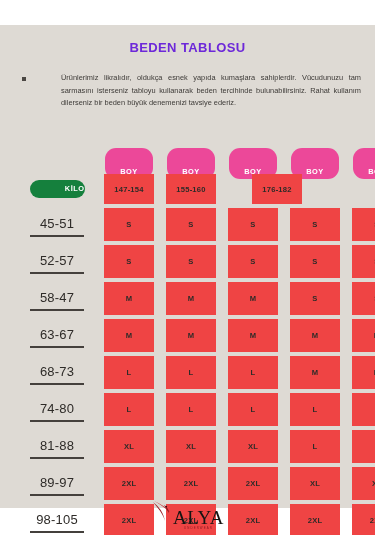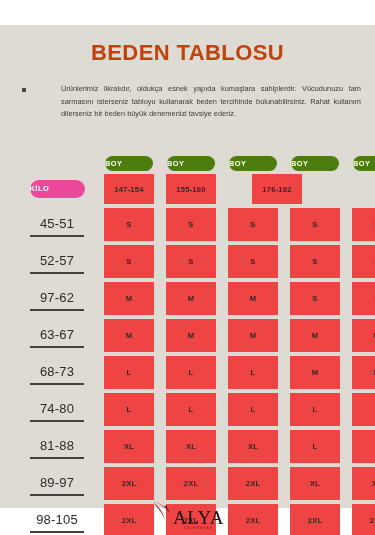--- a/index.html
+++ b/index.html
@@ -26,24 +26,24 @@
     top: 25px;
     width: 375px;
     height: 483px;
     background: #dedad4;
   }
 
   
   #title {
     text-align: center;
     margin-top: 15px;
-    font-size: 22px;
+    font-size: 13px;
     font-weight: bold;
     letter-spacing: 0.4px;
-    color: #c2410c;
+    color: #6d28d9;
     font-family: "Liberation Sans", sans-serif;
   }
 
   
   #intro-wrap {
     margin: 17px 14px 0 22px;
     display: flex;
     align-items: flex-start;
   }
   #intro-bullet {
@@ -103,42 +103,42 @@
     font-weight: bold;
     color: #2e2b28;
     letter-spacing: 0.2px;
   }
 
   .cell.pillcell {
     background: transparent;
   }
 
   .pill {
-    background: #4d7c0f;
+    background: #ec4899;
     color: #ffffff;
     font-size: 7.4px;
     font-weight: bold;
     letter-spacing: 0.5px;
     border-radius: 11px;
-    padding: 4px 0 4px 0;
+    padding: 20px 0 4px 0;
     width: 48px;
-    text-align: left;
+    text-align: center;
     line-height: 1;
   }
 
   .pill-kilo {
-    background: #ec4899;
+    background: #15803d;
     color: #ffffff;
     font-size: 7.4px;
     font-weight: bold;
     letter-spacing: 0.5px;
     border-radius: 11px;
     padding: 5px 0;
     width: 55px;
-    text-align: left;
+    text-align: right;
     line-height: 1;
   }
 
   
   .row-head { height: 30px; }
   .row-body { height: 33px; }
   .row-sep  { height: 4px; }
 
   .row-head .cell, .row-body .cell { height: 100%; }
 
@@ -269,21 +269,21 @@
           <div class="gap"></div>
           <div class="cell">S</div>
           <div class="gap"></div>
           <div class="cell">S</div>
           <div class="gap"></div>
           <div class="cell">S</div>
         </div>
         <div class="trow row-sep"></div>
         <div class="trow row-body">
           <div class="label-cell">
-            <span class="range-label">97-62</span>
+            <span class="range-label">58-47</span>
             <span class="range-underline"></span>
           </div>
           <div class="gap"></div>
           <div class="cell">M</div>
           <div class="gap"></div>
           <div class="cell">M</div>
           <div class="gap"></div>
           <div class="cell">M</div>
           <div class="gap"></div>
           <div class="cell">S</div>

